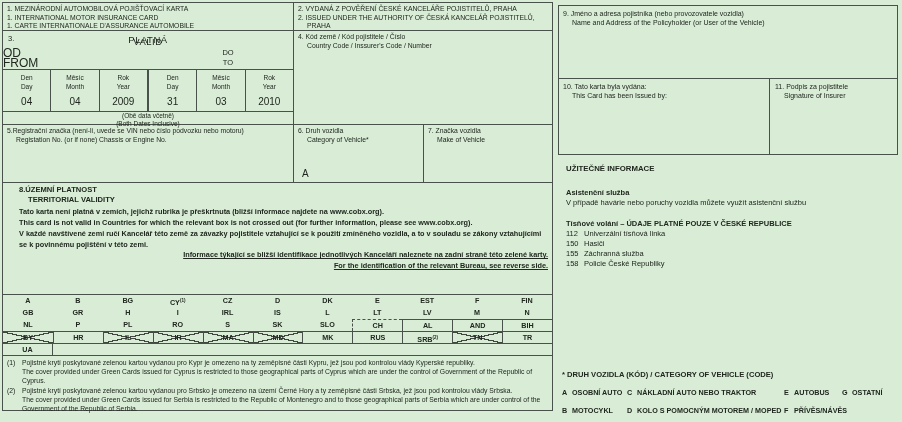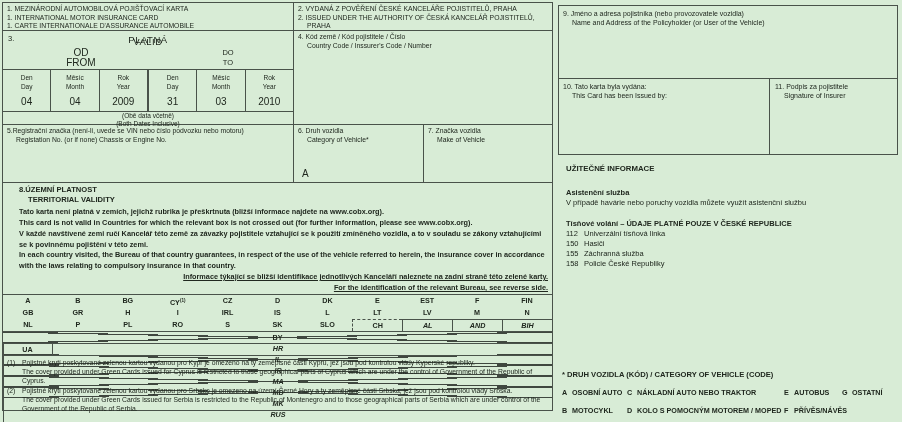--- a/index.html
+++ b/index.html
@@ -24,21 +24,21 @@
   .lab{font-size:6.8px;line-height:8.6px;}
   .ind{padding-left:9px;}
   .bdr{border-right:1px solid var(--bd);}
   .bdb{border-bottom:1px solid var(--bd);}
   .pad{padding:2px 4px;}
   
   .s3{position:relative;}
   .s3-platna{position:absolute;top:3px;left:0;width:100%;text-align:center;font-size:9.5px;letter-spacing:.5px;}
   .s3-valid{position:absolute;top:5px;left:0;width:100%;text-align:center;font-size:9.5px;letter-spacing:.5px;}
   .s3-num{position:absolute;top:3px;left:5px;font-size:7.5px;}
-  .s3-odfrom{position:absolute;top:17px;left:0;width:156px;text-align:center;font-size:10px;line-height:10px;}
+  .s3-odfrom{position:absolute;top:17px;left:0;width:156px;text-align:left;font-size:12px;line-height:10px;}
   .s3-doto{position:absolute;top:17px;left:170px;width:110px;text-align:center;font-size:7.5px;line-height:10px;}
   .dtable{position:absolute;top:38px;left:0;right:0;border-top:1px solid var(--bd);}
   .dcols{display:flex;}
   .dcol{flex:1 1 0;border-right:1px solid var(--bd);}
   .dcol:nth-child(3){border-right:2px solid var(--bd);}
   .dcol:last-child{border-right:none;}
   .dhdr{height:24px;font-size:6.5px;line-height:9px;text-align:center;padding-top:3px;}
   .dval{height:17px;font-size:10px;text-align:center;line-height:15px;}
   .dnote{border-top:1px solid var(--bd);text-align:center;font-size:6.5px;line-height:7.5px;padding-top:0px;height:15px;}
   
@@ -49,25 +49,25 @@
   .s8 .p{font-size:7.3px;line-height:10.8px;margin-top:0;}
   .s8 .gap{height:3px;}
   .s8 .u{text-decoration:underline;text-align:right;}
   
   .ctable{position:absolute;left:0;right:0;top:291px;height:61px;border-top:1px solid var(--bd);}
   .ct-row{display:flex;height:12px;}
   .ct-row.tall{height:13px;}
   .ct-cell{flex:0 0 9.0909%;text-align:center;font-weight:bold;font-size:7.2px;line-height:11px;position:relative;}
   .ct-cell sup{font-size:4.5px;font-weight:bold;}
   .bt{border-top:1px solid var(--bd);}
-  .bl{border-left:1px solid var(--bd);font-style:italic;}
+  .bl{border-left:1px solid var(--bd);}
   .brd{border-right:1px solid var(--bd);}
   .bt-d{border-top:1px dashed var(--bd);}
   .bl-d{border-left:1px dashed var(--bd);}
-  .r4{border-top:1px solid var(--bd);border-bottom:1px solid var(--bd);flex-direction:column;}
+  .r4{border-top:1px solid var(--bd);border-bottom:1px solid var(--bd);}
   .crossed{
     background-image:
       linear-gradient(to top right, transparent calc(50% - 0.6px), #3f473f calc(50% - 0.6px), #3f473f calc(50% + 0.6px), transparent calc(50% + 0.6px)),
       linear-gradient(to bottom right, transparent calc(50% - 0.6px), #3f473f calc(50% - 0.6px), #3f473f calc(50% + 0.6px), transparent calc(50% + 0.6px));
   }
   
   .fnbox{position:absolute;left:0;right:0;top:352px;bottom:0;border-top:1px solid var(--bd);padding:2px 4px 0 4px;}
   .fn{display:flex;font-size:6.8px;line-height:9.2px;}
   .fn .num{flex:0 0 15px;}
   .fn .txt{flex:1 1 auto;}
@@ -188,21 +188,20 @@
     </div>
   </div>
 
   <div class="abs s8 pad" style="top:180px;left:0;right:0;height:111px;margin-left:12px;">
     <div class="t">8.ÚZEMNÍ PLATNOST</div>
     <div class="t ind">TERRITORIAL VALIDITY</div>
     <div class="gap"></div>
     <div class="p">Tato karta není platná v zemích, jejichž rubrika je přeškrtnuta (bližší informace najdete na www.cobx.org).</div>
     <div class="p">This card is not valid in Countries for which the relevant box is not crossed out (for further information, please see www.cobx.org).</div>
     <div class="p">V každé navštívené zemi ručí Kancelář této země za závazky pojistitele vztahující se k použití zmíněného vozidla, a to v souladu se zákony vztahujícími se k povinnému pojištění v této zemi.</div>
-    <div class="p">In each country visited, the Bureau of that country guarantees, in respect of the use of the vehicle referred to herein, the insurance cover in accordance with the laws relating to compulsory insurance in that country.</div>
     <div class="p u">Informace týkající se bližší identifikace jednotlivých Kanceláří naleznete na zadní straně této zelené karty.</div>
     <div class="p u">For the identification of the relevant Bureau, see reverse side.</div>
   </div>
 
   <div class="ctable">
     <div class="ct-row">
       <div class="ct-cell"><span>A</span></div>
       <div class="ct-cell"><span>B</span></div>
       <div class="ct-cell"><span>BG</span></div>
       <div class="ct-cell"><span>CY</span><sup>(1)</sup></div>

